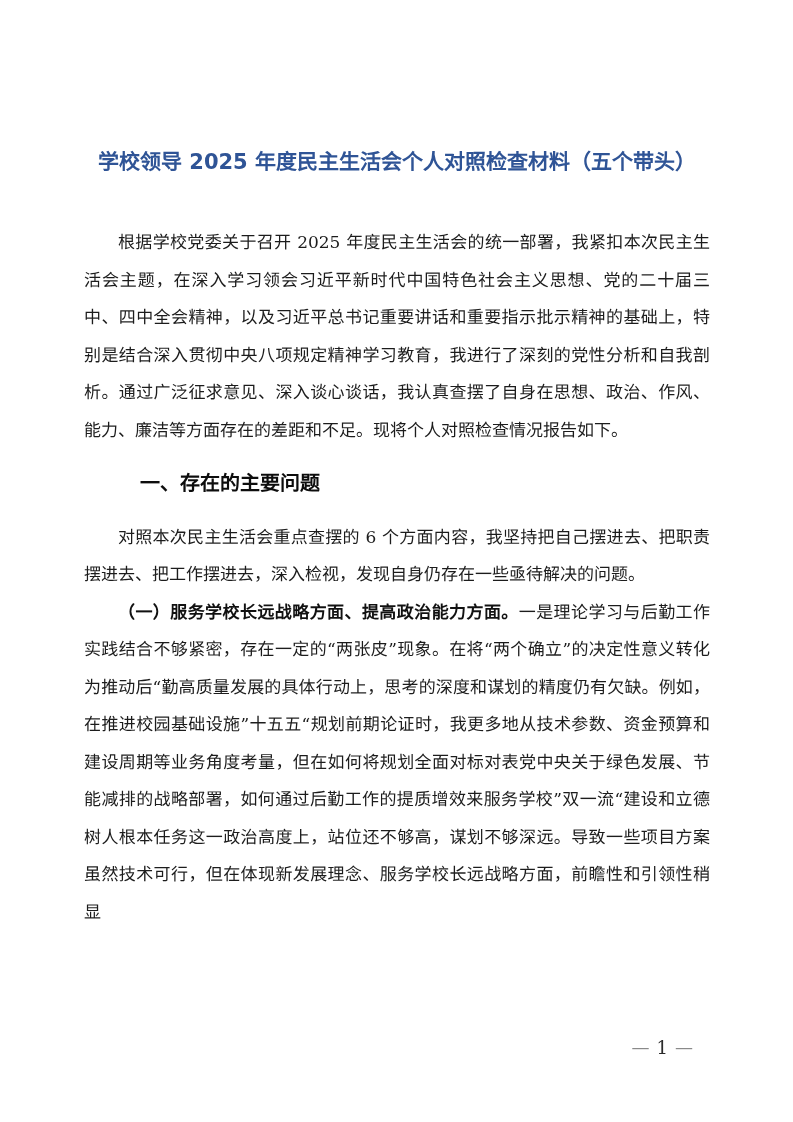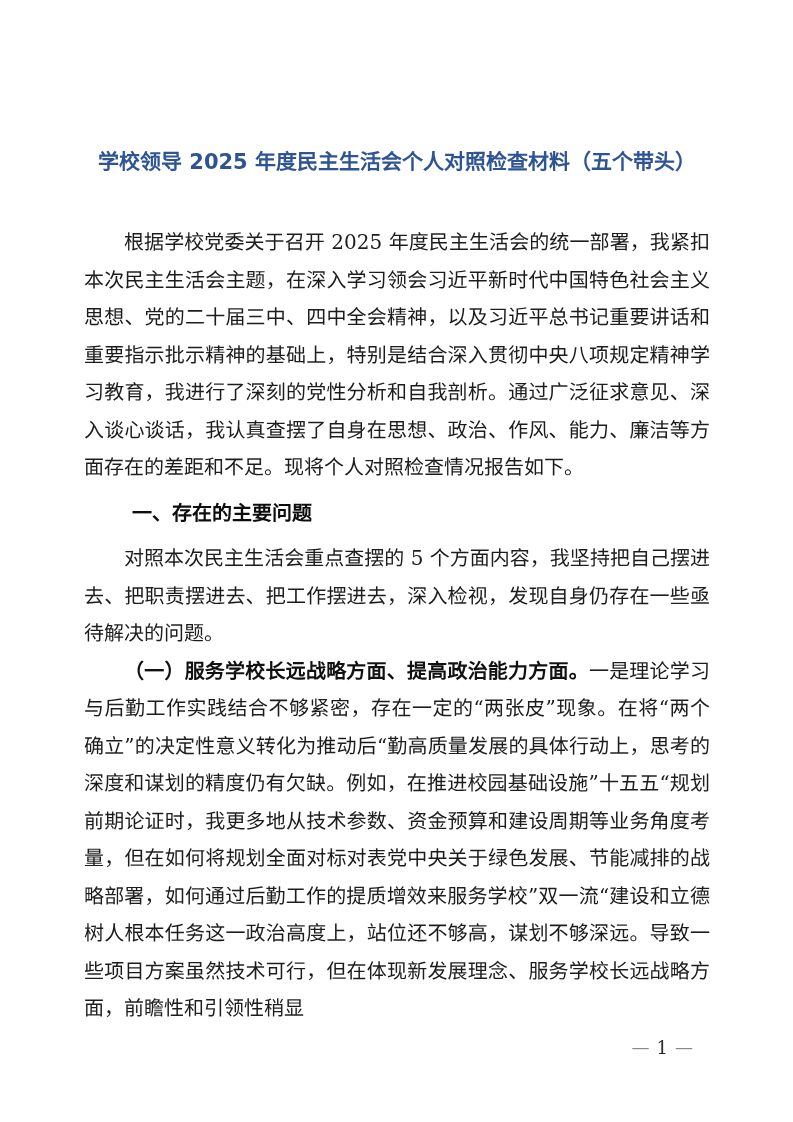--- a/index.html
+++ b/index.html
@@ -27,32 +27,32 @@
     margin: 148px 0 0 0;
     text-align: center;
     font-family: "DejaVu Sans", "Liberation Sans", sans-serif;
     font-weight: bold;
     font-size: 21px;
     line-height: 28px;
     color: #2F5496;
   }
   .para {
     margin: 0;
-    font-size: 20px;
+    font-size: 17px;
     line-height: 37.5px;
     text-align: justify;
     text-indent: 2em;
     color: #1c1c1c;
     font-family: "DejaVu Serif", "Liberation Serif", serif;
   }
   .para.first {
     margin-top: 48px;
   }
   .sec-heading {
-    margin: 8px;
+    margin: 16px;
     font-family: "DejaVu Sans", "Liberation Sans", sans-serif;
     font-weight: bold;
     font-size: 20px;
     line-height: 37.5px;
     text-indent: 2em;
     text-align: justify;
     color: #0d0d0d;
   }
   .item-lead {
     font-weight: bold;
@@ -80,21 +80,21 @@
 
 <div class="page">
   <div class="content">
 
     <h1 class="doc-title">学校领导 2025 年度民主生活会个人对照检查材料（五个带头）</h1>
 
     <p class="para first">根据学校党委关于召开 2025 年度民主生活会的统一部署，我紧扣本次民主生活会主题，在深入学习领会习近平新时代中国特色社会主义思想、党的二十届三中、四中全会精神，以及习近平总书记重要讲话和重要指示批示精神的基础上，特别是结合深入贯彻中央八项规定精神学习教育，我进行了深刻的党性分析和自我剖析。通过广泛征求意见、深入谈心谈话，我认真查摆了自身在思想、政治、作风、能力、廉洁等方面存在的差距和不足。现将个人对照检查情况报告如下。</p>
 
     <h2 class="sec-heading">一、存在的主要问题</h2>
 
-    <p class="para">对照本次民主生活会重点查摆的 5 个方面内容，我坚持把自己摆进去、把职责摆进去、把工作摆进去，深入检视，发现自身仍存在一些亟待解决的问题。</p>
+    <p class="para">对照本次民主生活会重点查摆的 6 个方面内容，我坚持把自己摆进去、把职责摆进去、把工作摆进去，深入检视，发现自身仍存在一些亟待解决的问题。</p>
 
     <p class="para"><span class="item-lead">（一）服务学校长远战略方面、提高政治能力方面。</span><span>一是理论学习与后勤工作实践结合不够紧密，存在一定的“两张皮”现象。在将“两个确立”的决定性意义转化为推动后“勤高质量发展的具体行动上，思考的深度和谋划的精度仍有欠缺。例如，在推进校园基础设施”十五五“规划前期论证时，我更多地从技术参数、资金预算和建设周期等业务角度考量，但在如何将规划全面对标对表党中央关于绿色发展、节能减排的战略部署，如何通过后勤工作的提质增效来服务学校”双一流“建设和立德树人根本任务这一政治高度上，站位还不够高，谋划不够深远。导致一些项目方案虽然技术可行，但在体现新发展理念、服务学校长远战略方面，前瞻性和引领性稍显</span></p>
 
   </div>
 
   <div class="page-footer">
     <span class="dash">—</span><span class="num">1</span><span class="dash">—</span>
   </div>
 </div>
 

